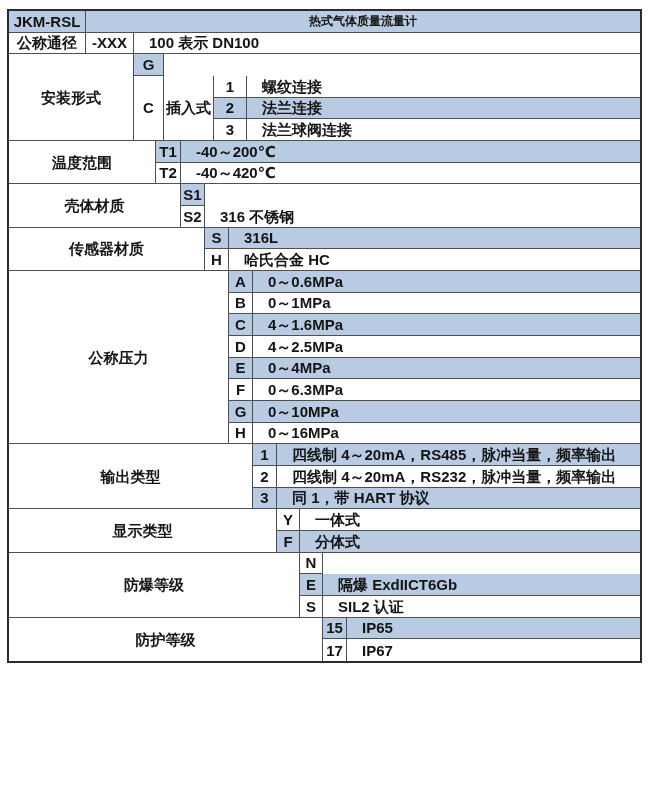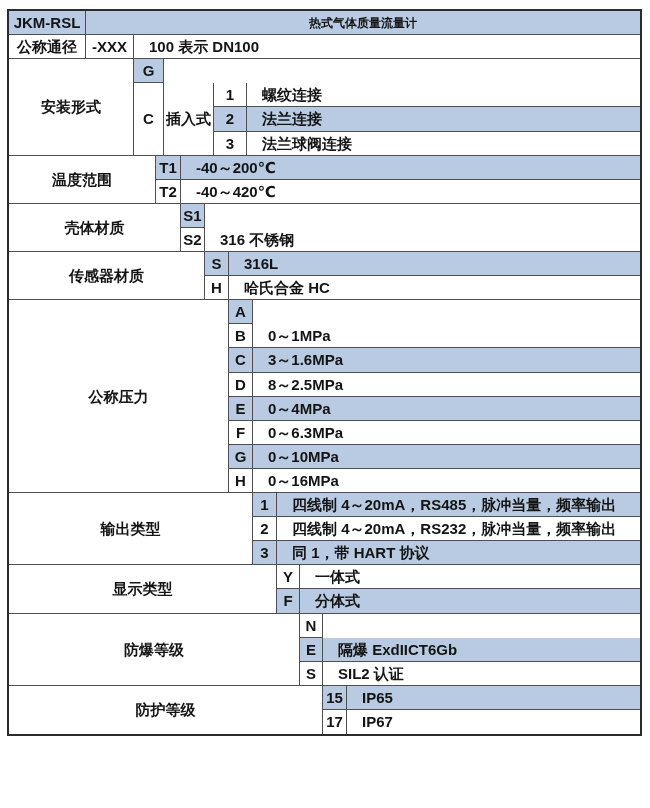--- a/index.html
+++ b/index.html
@@ -1,19 +1,19 @@
 <!DOCTYPE html>
 <html><head>
 <meta charset="utf-8">
 <style>
   html,body{margin:0;padding:0;background:#ffffff;}
   body{width:650px;height:808px;position:relative;overflow:hidden;
        font-family:"Liberation Sans","DejaVu Sans",sans-serif;color:#141414;}
   .t{
-    position:absolute;left:7px;top:9px;width:635px;height:727px;
+    position:absolute;left:7px;top:9px;width:635px;height:654px;
     box-sizing:border-box;border:2px solid #2b2b2b;background:#ffffff;
     display:grid;
     grid-template-columns:77px 48px 22px 8px 17px 24px 9px 15px 18px 6px 24px 23px 23px 24px 1fr;
     grid-template-rows:repeat(30,1fr);
   }
   .c{
     box-sizing:border-box;
     border-right:1px solid #4f4f4f;
     border-bottom:1px solid #4f4f4f;
     display:flex;align-items:center;
@@ -63,26 +63,27 @@
   <div class="c cl nr" style="grid-area:10/7/11/16">316 不锈钢</div>
 
   <div class="c cc" style="grid-area:11/1/13/7">传感器材质</div>
   <div class="c cc b" style="grid-area:11/7/12/9">S</div>
   <div class="c cl b nr" style="grid-area:11/9/12/16">316L</div>
   <div class="c cc" style="grid-area:12/7/13/9">H</div>
   <div class="c cc" style="grid-area:13/1/21/9">公称压力</div>
 
   <div class="c cl nr" style="grid-area:12/9/13/16">哈氏合金 HC</div>
   <div class="c cc b" style="grid-area:13/9/14/11">A</div>
+  <div class="c cl b nr" style="grid-area:13/11/14/16">0～0.6MPa</div>
   <div class="c cc" style="grid-area:14/9/15/11">B</div>
   <div class="c cl nr" style="grid-area:14/11/15/16">0～1MPa</div>
   <div class="c cc b" style="grid-area:15/9/16/11">C</div>
-  <div class="c cl b nr" style="grid-area:15/11/16/16">3～1.6MPa</div>
+  <div class="c cl b nr" style="grid-area:15/11/16/16">4～1.6MPa</div>
   <div class="c cc" style="grid-area:16/9/17/11">D</div>
-  <div class="c cl nr" style="grid-area:16/11/17/16">8～2.5MPa</div>
+  <div class="c cl nr" style="grid-area:16/11/17/16">4～2.5MPa</div>
   <div class="c cc b" style="grid-area:17/9/18/11">E</div>
   <div class="c cl b nr" style="grid-area:17/11/18/16">0～4MPa</div>
   <div class="c cc" style="grid-area:18/9/19/11">F</div>
   <div class="c cl nr" style="grid-area:18/11/19/16">0～6.3MPa</div>
   <div class="c cc b" style="grid-area:19/9/20/11">G</div>
   <div class="c cl b nr" style="grid-area:19/11/20/16">0～10MPa</div>
   <div class="c cc" style="grid-area:20/9/21/11">H</div>
   <div class="c cl nr" style="grid-area:20/11/21/16">0～16MPa</div>
 
   <div class="c cc" style="grid-area:21/1/24/11">输出类型</div>

